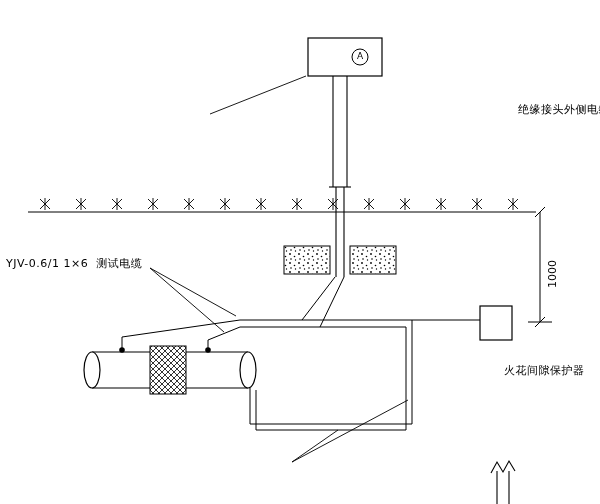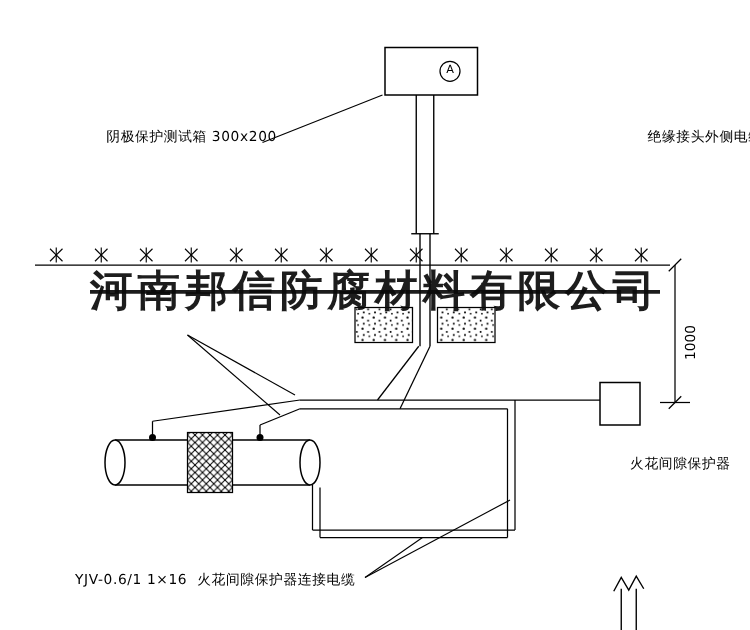--- a/index.html
+++ b/index.html
@@ -135,28 +135,26 @@
       <line x1="292" y1="462" x2="408" y2="400"></line>
     </g>
 
     <g stroke="#000" stroke-width="1.1" fill="none">
       <line x1="497" y1="471" x2="497" y2="504"></line>
       <line x1="509" y1="471" x2="509" y2="504"></line>
       <path d="M491,473 L497,462 L503,472 L509,461 L515,471"></path>
     </g>
   </svg>
 
-  <div class="label" style="left:85px;top:104px">阴极保护测试箱 300x200</div>
 
   <div class="label" style="left:518px;top:104px">绝缘接头外侧电缆</div>
 
+  <div class="label" style="left:6px;top:258px">YJV-0.6/1 1×6  测试电缆</div>
 
   <div class="label-rot" style="left:546px;top:288px">1000</div>
 
   <div class="label" style="left:504px;top:365px">火花间隙保护器</div>
 
-  <div class="label" style="left:60px;top:458px">YJV-0.6/1 1×16  火花间隙保护器连接电缆</div>
 
   <div class="meter-label" style="left:352px;top:51px">A</div>
 
-  <div class="watermark">河南邦信防腐材料有限公司</div>
 
 </div>
 
 </body></html>

